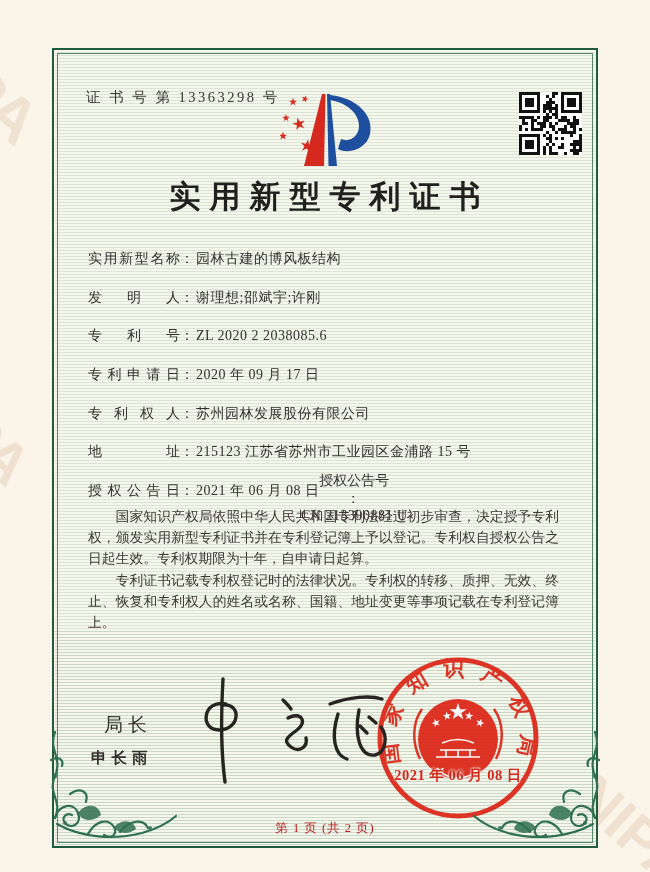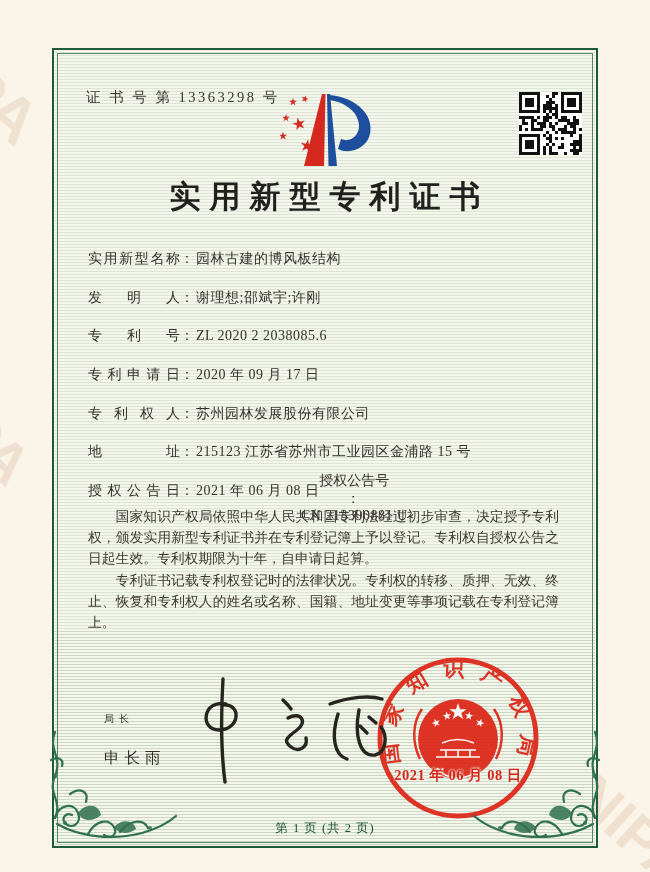--- a/index.html
+++ b/index.html
@@ -40,31 +40,31 @@
   .frow{height:38.6px;display:flex;align-items:center;position:relative;}
   .flabel{display:inline-block;width:92px;text-align:justify;text-align-last:justify;}
   .fcolon{margin:0 2px 0 0;}
   .fvalue{margin-left:0;letter-spacing:.5px;}
   .grant{position:absolute;left:213px;top:0;display:flex;align-items:center;height:100%;flex-direction:column;}
   
   .paras{position:absolute;left:88px;top:506px;width:480px;font-size:13.8px;
     line-height:21px;color:#3c3933;text-align:justify;}
   .paras p{margin:0 9px 1px 0;text-indent:2em;}
   
-  .sig-title{position:absolute;left:104px;top:712px;font-size:10px;letter-spacing:5px;color:#33302b;}
-  .sig-name{position:absolute;left:104px;top:748px;font-size:15.5px;letter-spacing:5px;color:#33302b;}
+  .sig-title{position:absolute;left:104px;top:712px;font-size:19px;letter-spacing:5px;color:#33302b;}
+  .sig-name{position:absolute;left:91px;top:748px;font-size:15.5px;letter-spacing:5px;color:#33302b;font-weight:bold;}
   .sig-hand{position:absolute;left:188px;top:672px;width:205px;height:122px;z-index:5;}
   
   .seal{position:absolute;left:371px;top:651px;width:174px;height:174px;z-index:4;opacity:.95;}
   .seal-date{position:absolute;left:383px;top:766px;width:150px;text-align:center;z-index:5;
     font-size:14.5px;font-weight:bold;color:#d2281c;letter-spacing:.5px;white-space:nowrap;
     text-shadow:0 0 3px #f7f3e9,0 0 2px #f7f3e9;}
   
   .footer{position:absolute;left:0;top:820px;width:650px;text-align:center;
-    font-size:12.5px;letter-spacing:1px;color:#14532d;}
+    font-size:12.5px;letter-spacing:1px;color:#b91c1c;}
   .cert-no,.logo,.qr,.title,.fields,.paras,.sig-title,.sig-name,.footer{z-index:3;}
 </style>
 </head>
 <body>
 
 <div class="page">
 
   <span class="wm wm1">CNIPA</span>
   <span class="wm wm2">CNIPA</span>
   <span class="wm wm3">CNIPA</span>

